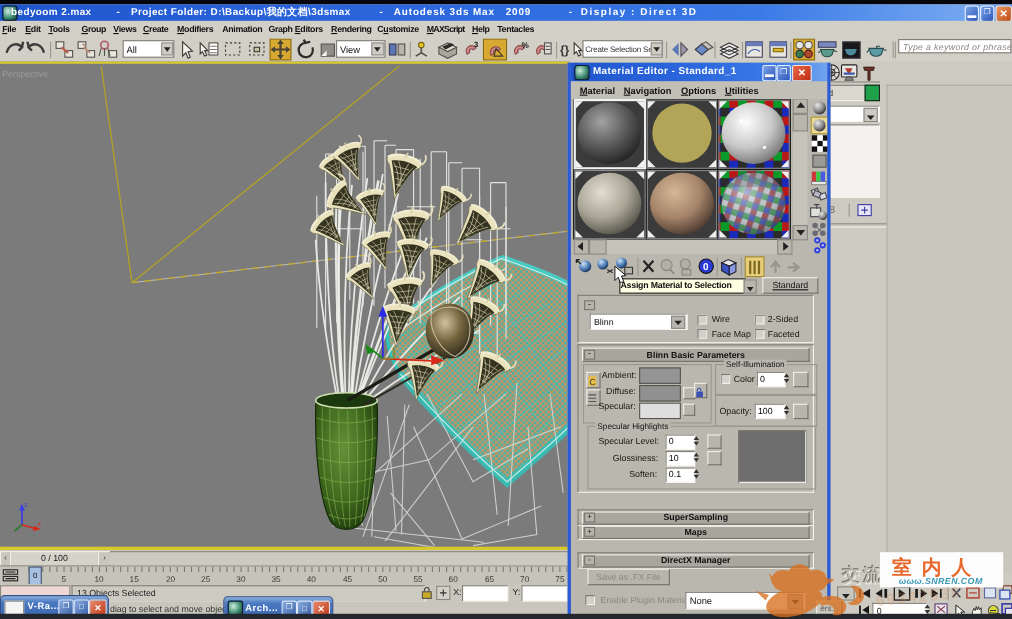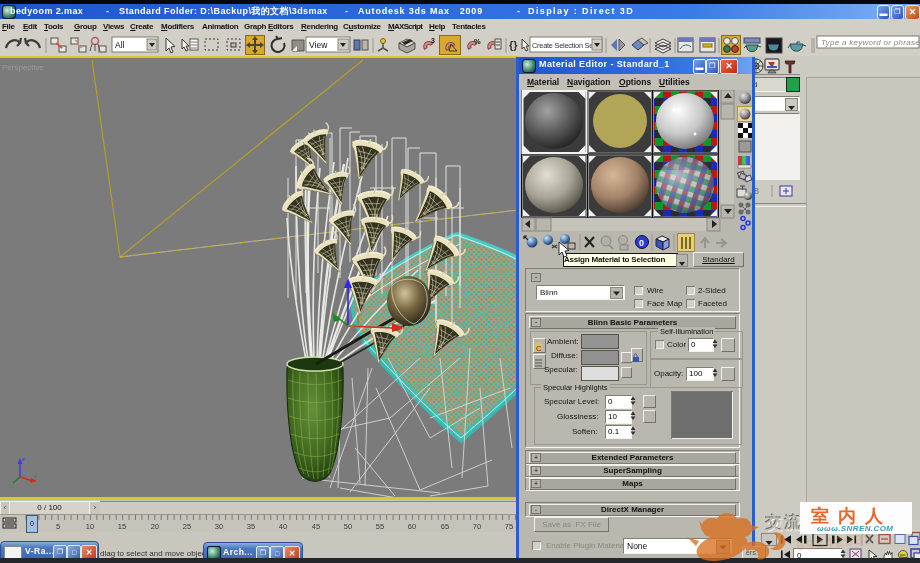--- a/index.html
+++ b/index.html
@@ -19,21 +19,21 @@
 
 <div class="abs" style="left:0;top:0;width:920px;height:4px;background:#05060c;"></div>
 <div class="abs" style="left:0;top:4px;width:920px;height:15px;
  background:linear-gradient(to right,#2056cd 0%,#2b66dd 40%,#3a7ae6 75%,#78aaf2 97%,#5d95ea 100%);">
  <div class="abs" style="left:2px;top:1px;width:12px;height:12px;border-radius:3px;
    background:radial-gradient(circle at 35% 35%,#cfeadf,#3f8f72 55%,#14321f);border:1px solid #0a1a2c;"></div>
  <div class="abs" style="left:10px;top:1px;width:880px;height:13px;color:#fff;font-weight:bold;
    font-size:9px;line-height:13px;letter-spacing:.4px;white-space:nowrap;">
    <span class="abs" style="left:0;">bedyoom 2.max</span>
    <span class="abs" style="left:96px;">-</span>
-   <span class="abs" style="left:109px;">Standard Folder: D:\Backup\我的文档\3dsmax</span>
+   <span class="abs" style="left:109px;">Project Folder: D:\Backup\我的文档\3dsmax</span>
    <span class="abs" style="left:335px;">-</span>
    <span class="abs" style="left:348px;letter-spacing:.8px;">Autodesk 3ds Max&nbsp;&nbsp;&nbsp;2009</span>
    <span class="abs" style="left:507px;">-</span>
    <span class="abs" style="left:518px;letter-spacing:1.4px;">Display : Direct 3D</span>
  </div>
  <div class="abs" style="left:877px;top:1px;width:11px;height:13px;border-radius:3px;background:linear-gradient(135deg,#7ba2e8,#2a55b8);border:1px solid #e8f0fc;color:#fff;font-size:8px;text-align:center;line-height:16px;">▬</div>
  <div class="abs" style="left:891px;top:1px;width:11px;height:13px;border-radius:3px;background:linear-gradient(135deg,#7ba2e8,#2a55b8);border:1px solid #e8f0fc;color:#fff;font-size:7px;text-align:center;line-height:12px;">❐</div>
  <div class="abs" style="left:905px;top:1px;width:13px;height:13px;border-radius:3px;background:linear-gradient(135deg,#e89a62,#c04a14);border:1px solid #f4e2d4;color:#fff;font-size:9px;font-weight:bold;text-align:center;line-height:13px;">✕</div>
 </div>
 
@@ -534,20 +534,34 @@
    </g>
    <g>
     <rect x="3" y="3" width="13" height="4" fill="none" stroke="#222"></rect>
     <rect x="3" y="9" width="13" height="4" fill="none" stroke="#222"></rect>
     <path d="M5,5 h9 M5,11 h9" stroke="#222"></path>
    </g>
   </svg>
   <div class="abs" style="left:26px;top:0;width:10px;height:16px;background:#a8c0e0;border:1px solid #44546a;font-size:7px;text-align:center;line-height:16px;color:#111;">0</div>
  </div>
 
+ <div class="abs" style="left:0;top:31px;width:518px;height:16px;background:#c9c6bd;">
+  <div class="abs" style="left:0;top:1px;width:62px;height:15px;background:#edd8d6;border:1px solid #8a8780;"></div>
+  <div class="abs sunk" style="left:65px;top:1px;width:316px;height:14px;background:#cdcac1;font-size:8px;line-height:14px;color:#222;padding-left:4px;">13 Objects Selected</div>
+  <svg width="30" height="16" style="position:absolute;left:383px;top:0;">
+   <rect x="1" y="7" width="8" height="6" fill="#caa828" stroke="#55524c"></rect>
+   <path d="M3,7 v-2 a2,2 0 0,1 4,0 v2" fill="none" stroke="#55524c" stroke-width="1.2"></path>
+   <rect x="14" y="2" width="12" height="12" fill="#d4d1c8" stroke="#8a8780"></rect>
+   <path d="M17,8 h6 M20,5 v6" stroke="#333"></path>
+  </svg>
+  <span class="abs" style="left:412px;top:3px;font-size:8px;color:#222;">X:</span>
+  <div class="abs sunk" style="left:420px;top:1px;width:40px;height:13px;background:#fff;"></div>
+  <span class="abs" style="left:466px;top:3px;font-size:8px;color:#222;">Y:</span>
+  <div class="abs sunk" style="left:474px;top:1px;width:40px;height:13px;background:#fff;"></div>
+ </div>
 
  <div class="abs" style="left:0;top:47px;width:518px;height:14px;background:#c9c6bd;font-size:8px;color:#33332c;line-height:13px;">
   <span class="abs" style="left:100px;">diag to select and move objects</span>
  </div>
 </div>
 
 <div class="abs" id="mateditor" style="left:516px;top:57px;width:239px;height:506px;background:#bab7ae;
  border-left:3px solid #2a5ad4;border-right:3px solid #2a5ad4;box-sizing:border-box;">
 
  <div class="abs" style="left:0;top:0;width:233px;height:17px;
@@ -874,24 +888,20 @@
    <div class="abs btn" style="background:#b8b5ac;left:108px;top:22px;width:11px;height:11px;"></div>
    <span class="abs t8" style="left:37px;top:39px;">Soften:</span>
    <div class="abs sunk" style="left:70px;top:37px;width:23px;height:12px;background:#fff;font-size:8px;line-height:12px;padding-left:2px;">0.1</div>
    <svg width="8" height="12" style="position:absolute;left:94px;top:37px;">
           <path d="M1.5,5 l5,0 l-2.5,-3.5 z M1.5,6.6 l5,0 l-2.5,3.5 z" fill="#333"></path>
         </svg>
    <div class="abs sunk2" style="left:136px;top:3px;width:62px;height:48px;background:#6e6e6e;"></div>
   </div>
  </div>
 
- <div class="abs sunk" style="left:6px;top:393px;width:213px;height:13px;">
-  <div class="abs btn" style="background:#b8b5ac;left:3px;top:1px;width:205px;height:10px;background:#a9a69d;text-align:center;font-size:8px;font-weight:bold;line-height:10px;color:#111;">Extended Parameters</div>
-  <div class="abs" style="left:5px;top:2px;width:8px;height:7px;background:#b6b3aa;border:1px solid #77746e;font-size:7px;line-height:7px;text-align:center;color:#111;">+</div>
- </div>
  <div class="abs sunk" style="left:6px;top:419px;width:213px;height:13px;">
   <div class="abs btn" style="background:#b8b5ac;left:3px;top:1px;width:205px;height:10px;background:#a9a69d;text-align:center;font-size:8px;font-weight:bold;line-height:10px;color:#111;">Maps</div>
   <div class="abs" style="left:5px;top:2px;width:8px;height:7px;background:#b6b3aa;border:1px solid #77746e;font-size:7px;line-height:7px;text-align:center;color:#111;">+</div>
  </div>
  <div class="abs sunk" style="left:6px;top:406px;width:213px;height:13px;">
   <div class="abs btn" style="background:#b8b5ac;left:3px;top:1px;width:205px;height:10px;background:#a9a69d;text-align:center;font-size:8px;font-weight:bold;line-height:10px;color:#111;">SuperSampling</div>
   <div class="abs" style="left:5px;top:2px;width:8px;height:7px;background:#b6b3aa;border:1px solid #77746e;font-size:7px;line-height:7px;text-align:center;color:#111;">+</div>
  </div>
  <div class="abs sunk" style="left:6px;top:445px;width:213px;height:13px;">
   <div class="abs btn" style="background:#b8b5ac;left:3px;top:1px;width:205px;height:10px;background:#a9a69d;text-align:center;font-size:8px;font-weight:bold;line-height:10px;color:#111;">DirectX Manager</div>

